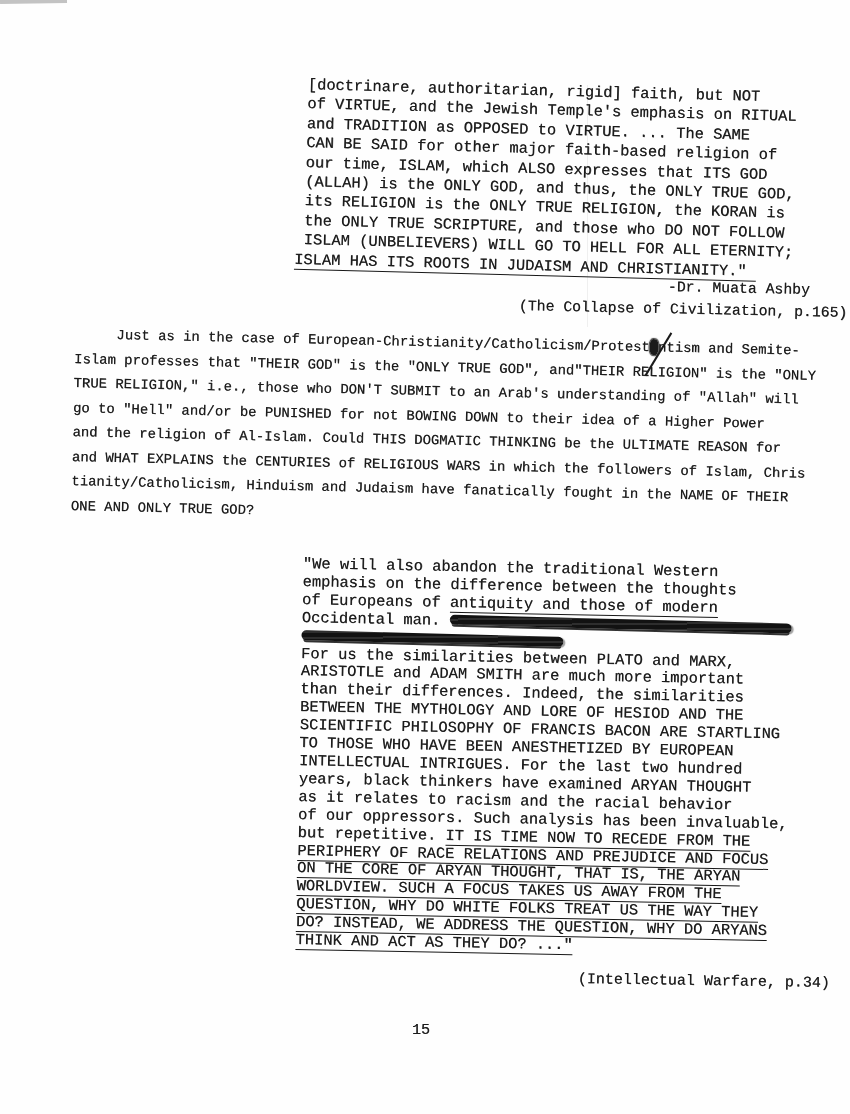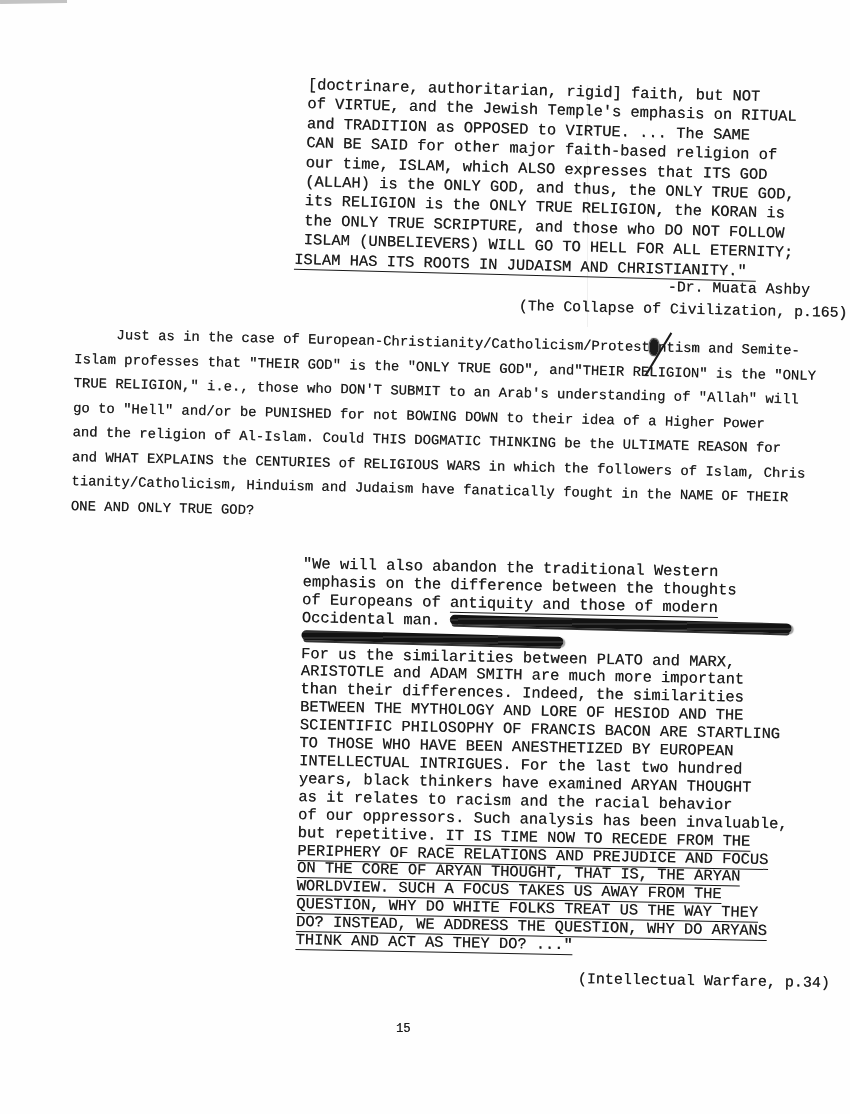--- a/index.html
+++ b/index.html
@@ -15,21 +15,21 @@
   .tblock { position:absolute; transform-origin:0 0; }
   .tline { white-space:pre; }
   .tline span { white-space:pre; }
 
   .quote1 { left:308px; top:76px; font-size:15.4px; line-height:19.4px; transform:rotate(1.5deg); }
   .attr1-name { left:668px; top:279px; font-size:14.8px; transform:rotate(1.2deg); }
   .attr1-src  { left:519px; top:298px; font-size:14.8px; transform:rotate(1.2deg); }
   .paragraph  { left:75px;  top:322px; font-size:13.9px; line-height:24.5px; transform:rotate(1.3deg); }
   .quote2     { left:303px; top:556px; font-size:15.4px; line-height:17.9px; transform:rotate(1.1deg); }
   .attr2-src  { left:578px; top:971px; font-size:15px;  transform:rotate(0.9deg); }
-  .page-num   { left:396px; top:1022px; font-size:12px;text-align:right; }
+  .page-num   { left:412px; top:1022px; font-size:15px;text-align:right; }
 
   .ul { border-bottom:1.7px solid #181818; }
   .outdent { margin-left:-9px; }
 
   .blot {
     background:#1a1a1a; color:transparent;
     border-radius:42%;
     text-shadow:none;
     box-shadow:0 0 1px 1px rgba(20,20,20,0.85);
   }

